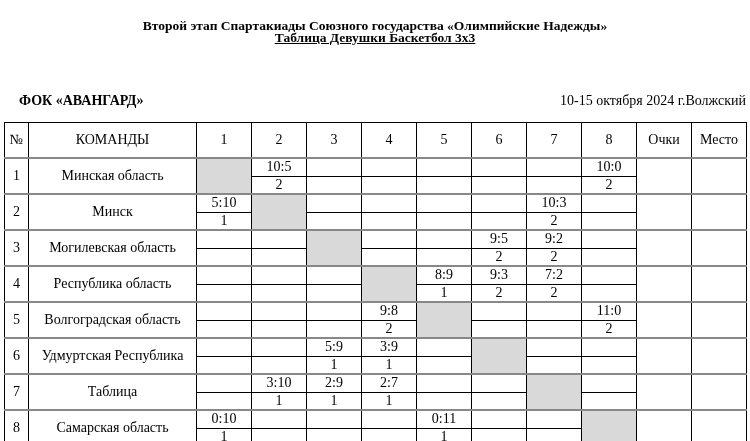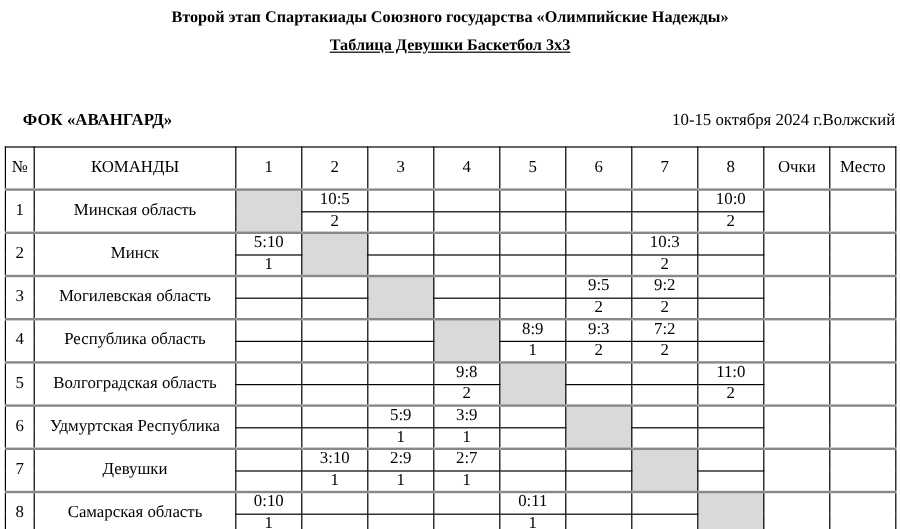--- a/index.html
+++ b/index.html
@@ -1,18 +1,18 @@
 <!DOCTYPE html>
 <html><head>
 <meta charset="utf-8">
 <style>
   html, body { margin: 0; padding: 0; background: #ffffff; }
   body { width: 750px; height: 441px; position: relative; overflow: hidden;
          font-family: "Liberation Serif", serif; color: #000; }
-  .title1 { position: absolute; left: 0; width: 750px; top: 6px; text-align: center;
+  .title1 { position: absolute; left: 0; width: 750px; top: 18px; text-align: center;
             font-weight: bold; font-size: 13.5px; }
   .title2 { position: absolute; left: 0; width: 750px; top: 30px; text-align: center;
             font-weight: bold; font-size: 13.5px; text-decoration: underline; }
   .venue { position: absolute; left: 19px; top: 93px; font-size: 14px; font-weight: bold; }
   .date  { position: absolute; right: 4px; top: 93px; font-size: 14px; margin-left: 37px; }
   table.grid { position: absolute; left: 4px; top: 122px; border-collapse: collapse;
                table-layout: fixed; font-size: 14px; }
   table.grid td, table.grid th { border: 1px solid #000; padding: 0; font-weight: normal;
                text-align: center; vertical-align: middle; }
   th.h-num { width: 23px; vertical-align: top; padding-top: 3px; }
@@ -184,21 +184,21 @@
         <td class="sc"></td>
         <td class="sc"></td>
         <td class="sc">1</td>
         <td class="sc">1</td>
         <td class="sc"></td>
         <td class="sc"></td>
         <td class="sc"></td>
       </tr>
       <tr class="rowtop">
         <td class="num" rowspan="2">7</td>
-        <td class="team" rowspan="2">Девушки</td>
+        <td class="team" rowspan="2">Таблица</td>
         <td class="sc"></td>
         <td class="sc">3:10</td>
         <td class="sc">2:9</td>
         <td class="sc">2:7</td>
         <td class="sc"></td>
         <td class="sc"></td>
         <td class="shade" rowspan="2"></td>
         <td class="sc"></td>
         <td rowspan="2"></td>
         <td rowspan="2"></td>

